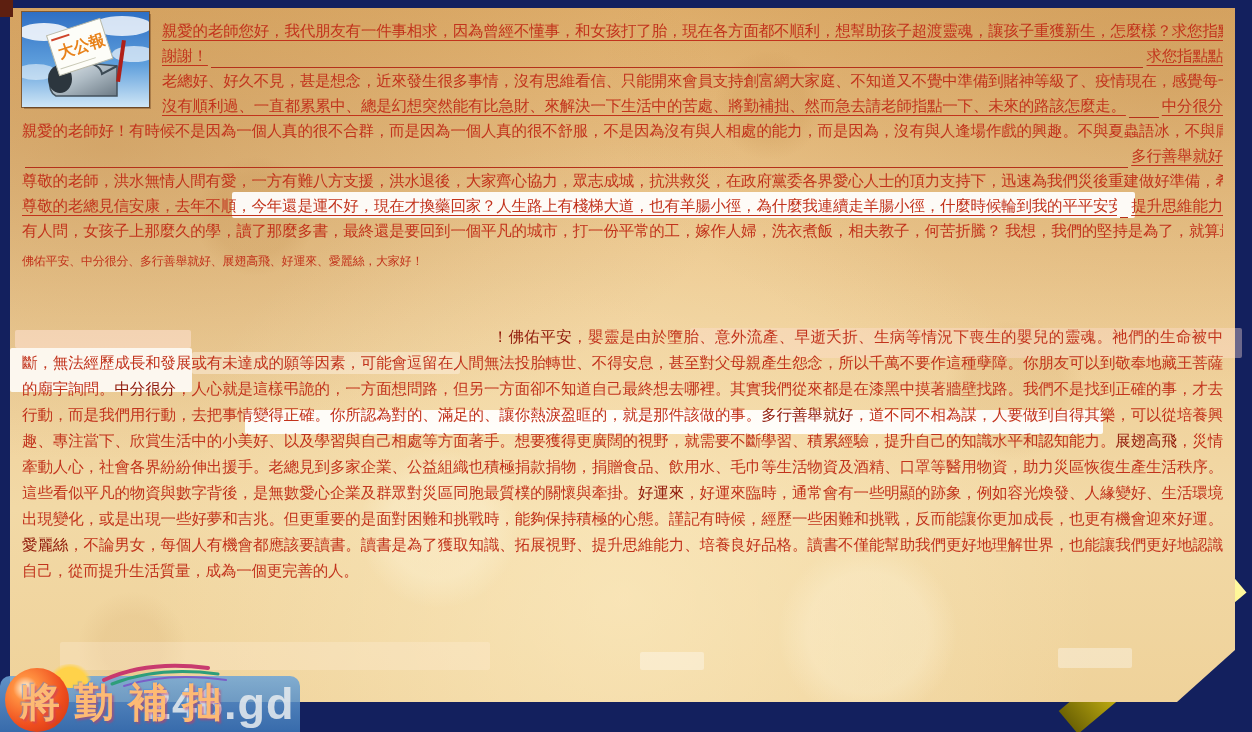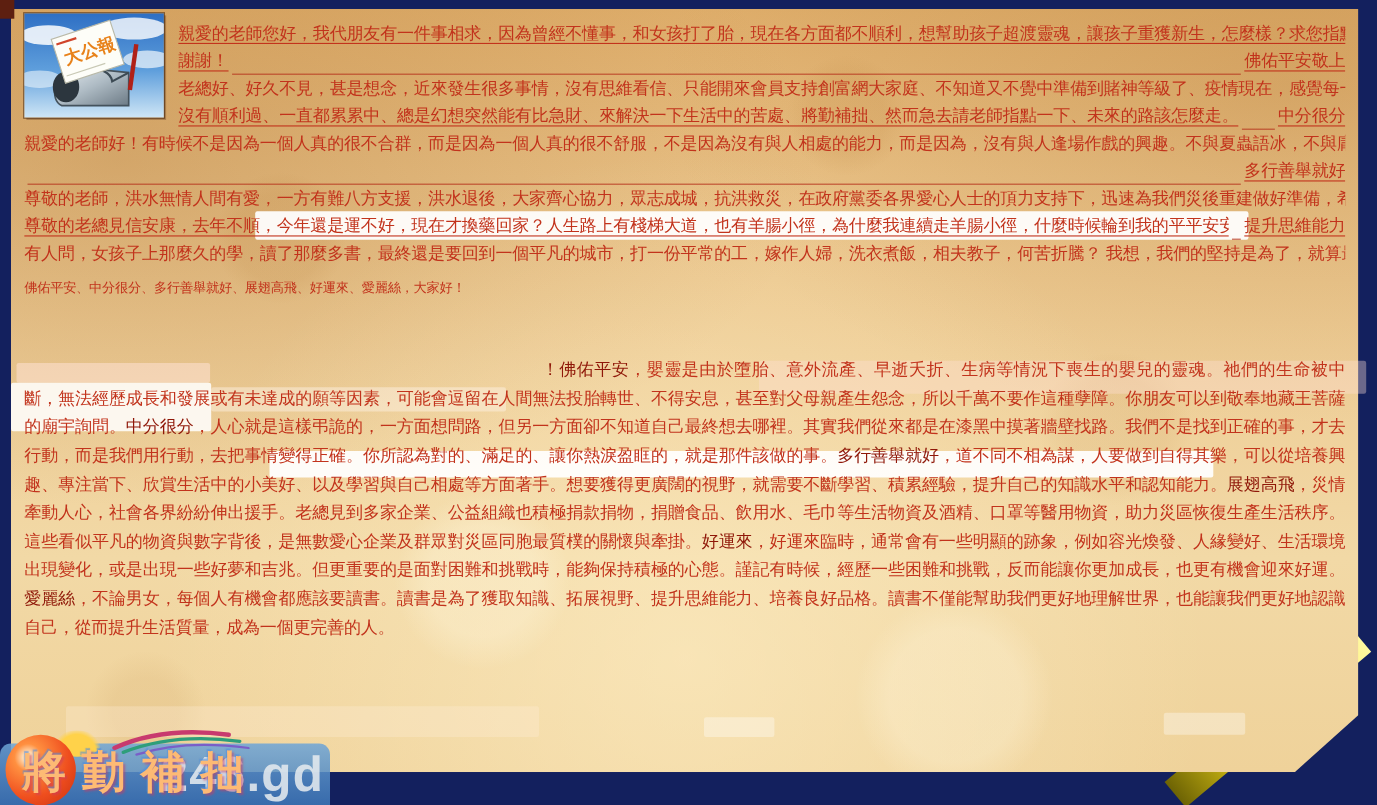--- a/index.html
+++ b/index.html
@@ -139,21 +139,21 @@
   </svg>
 
   <div class="content">
     <div class="letters">
 
       <div class="indented">
         <div class="tline u">親愛的老師您好，我代朋友有一件事相求，因為曾經不懂事，和女孩打了胎，現在各方面都不順利，想幫助孩子超渡靈魂，讓孩子重獲新生，怎麼樣？求您指點點？</div>
         <div class="sigrow">
           <span class="tail u">謝謝！</span>
           <span class="fill"></span>
-          <span class="sig u">佛佑平安敬上</span>
+          <span class="sig u">求您指點點</span>
         </div>
       </div>
 
       <div class="indented">
         <div class="tline">老總好、好久不見，甚是想念，近來發生很多事情，沒有思維看信、只能開來會員支持創富網大家庭、不知道又不覺中準備到賭神等級了、疫情現在，感覺每一年都</div>
         <div class="sigrow">
           <span class="tail u">沒有順利過、一直都累累中、總是幻想突然能有比急財、來解決一下生活中的苦處、將勤補拙、然而急去請老師指點一下、未來的路該怎麼走。</span>
           <span class="fill"></span>
           <span class="sig u">中分很分</span>
         </div>

